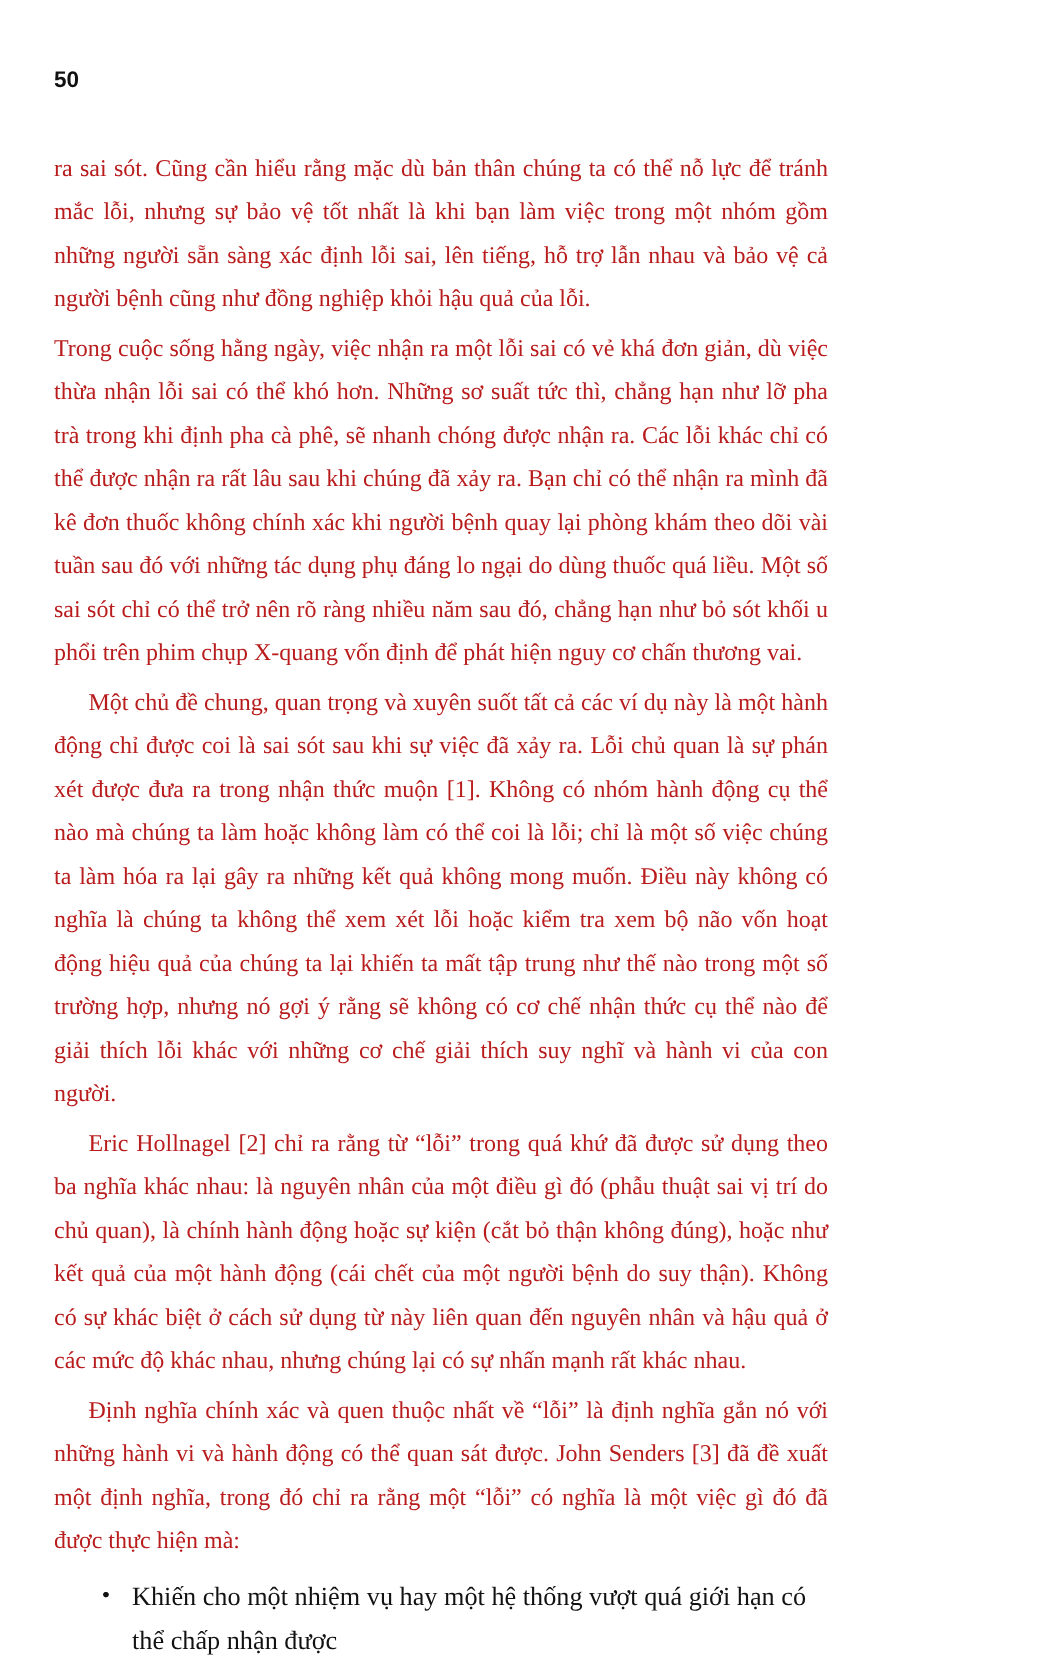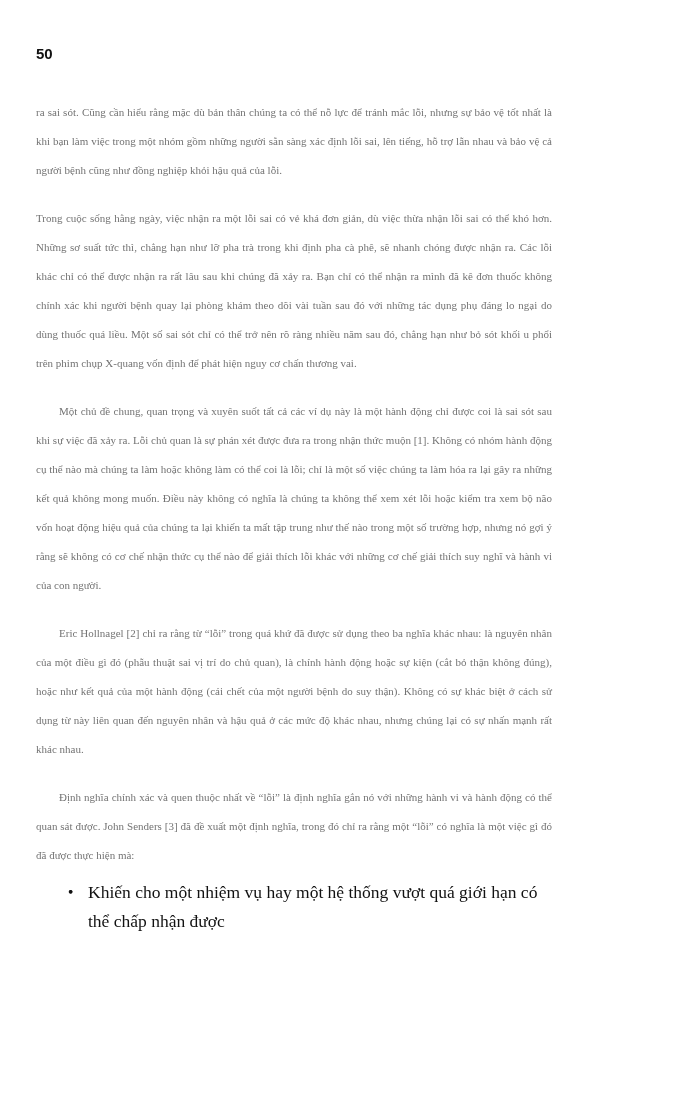--- a/index.html
+++ b/index.html
@@ -22,31 +22,31 @@
   }
   .page-number {
     font-family: "Liberation Sans", "DejaVu Sans", sans-serif;
     font-weight: 700;
     font-size: 15px;
     line-height: 1;
     color: #111111;
   }
   .para {
     margin: 0;
-    font-size: 11px;
+    font-size: 16px;
     line-height: 29px;
     text-align: justify;
     text-justify: inter-word;
-    color: #737373;
+    color: #b91c1c;
   }
   .para.first {
     margin-top: 37px;
   }
   .para + .para {
-    margin-top: 19px;
+    margin-top: 4px;
   }
   .para.indent {
     text-indent: 23px;
   }
   .section-heading {
     margin: 31px 0 0 0;
     font-family: "Liberation Sans", "DejaVu Sans", sans-serif;
     font-weight: 700;
     font-size: 20px;
     line-height: 1.2;

